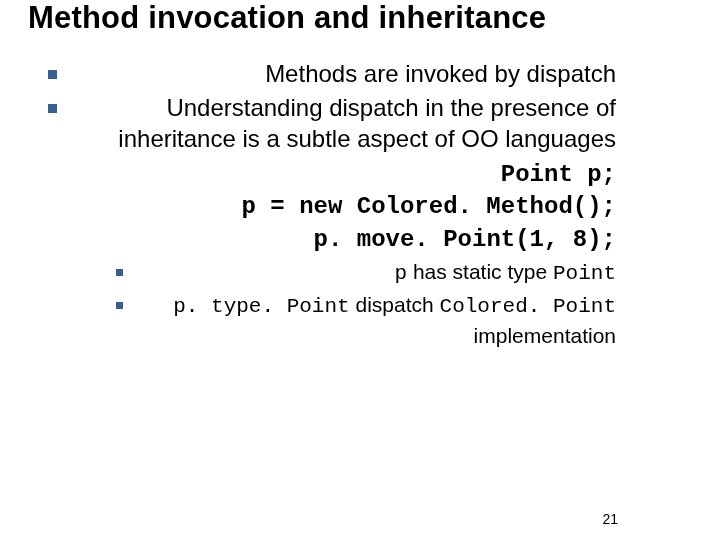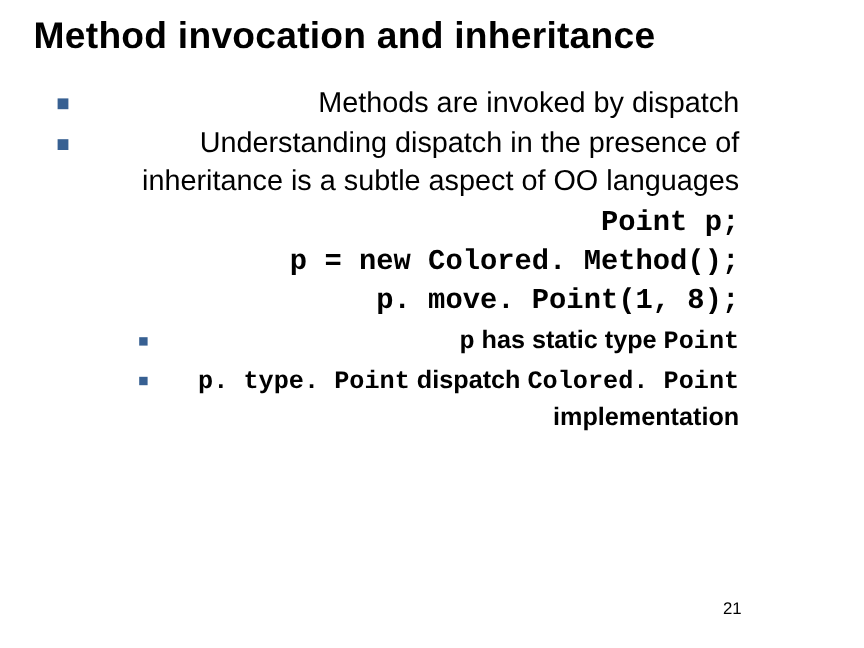--- a/index.html
+++ b/index.html
@@ -9,21 +9,21 @@
     height: 540px;
     background: #fff;
     font-family: Verdana, Geneva, sans-serif;
     color: #000;
     position: relative;
   }
   .slide {
     box-sizing: border-box;
     width: 644px;
     height: 540px;
-    padding: 12px 28px 20px 28px;
+    padding: 0 28px 20px 28px;
     position: relative;
   }
   .title {
     font-size: 31px;
     font-weight: bold;
     margin: 0 0 22px 0;
     letter-spacing: 0.2px;
   }
   ul.level1 {
     list-style: none;
@@ -59,39 +59,38 @@
     list-style: none;
     margin: 2px 0 0 38px;
     padding: 0;
   }
   ul.level2 > li {
     position: relative;
     font-size: 21px;
     line-height: 1.38;
     margin-bottom: 2px;
     padding-left: 24px;
-    font-weight: bold;
   }
   ul.level2 > li::before {
     content: "";
     position: absolute;
     left: 0;
     top: 11px;
     width: 7px;
     height: 7px;
     background: #376092;
   }
   .code-inline {
     font-family: "Courier New", Courier, monospace;
     font-size: 21px;
   }
   .pagenum {
     position: absolute;
     right: 26px;
-    bottom: 25px;
+    bottom: 13px;
     font-size: 14px;
     color: #000;
   }
 </style>
 </head>
 <body>
 
 <div class="slide">
   <h1 class="title">Method invocation and inheritance</h1>
 

